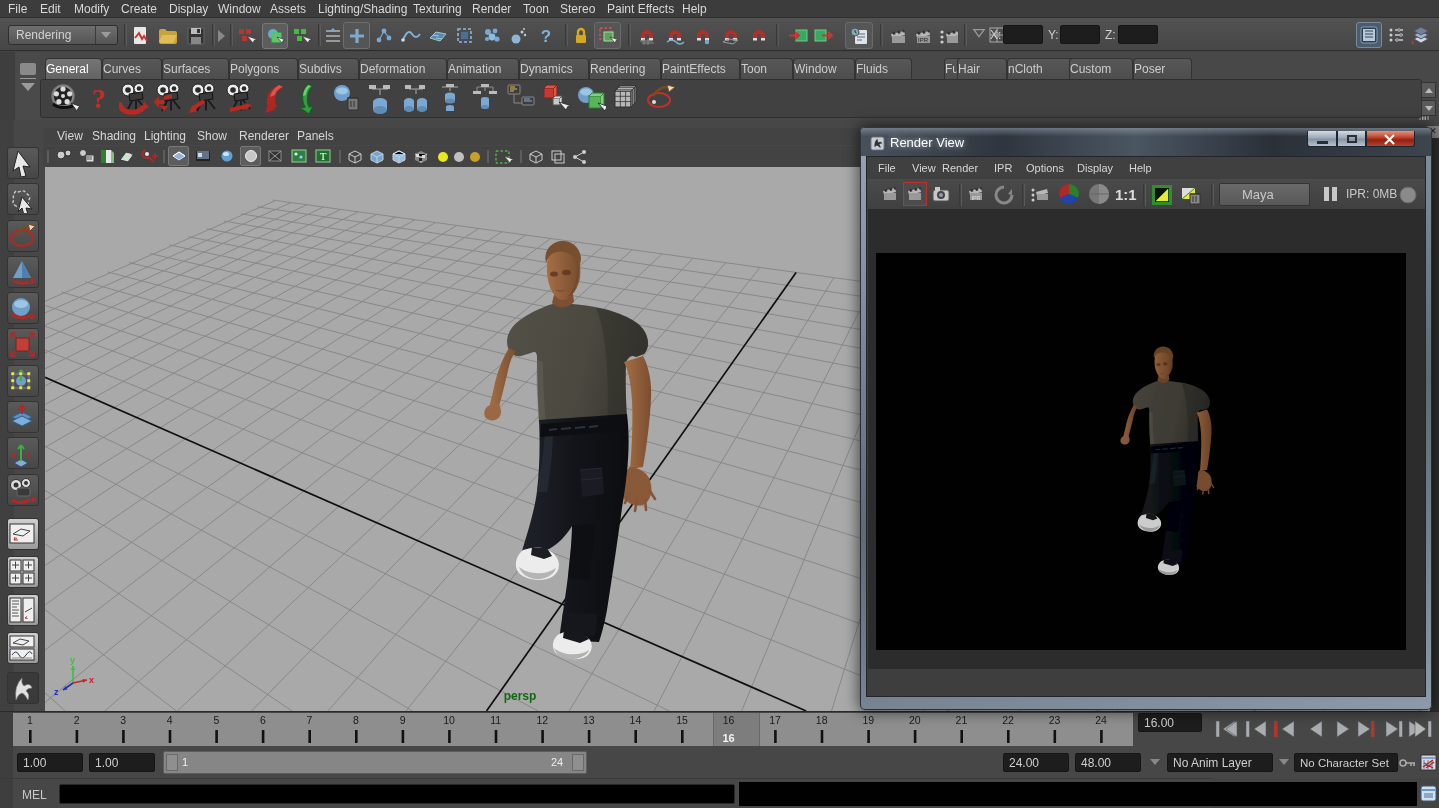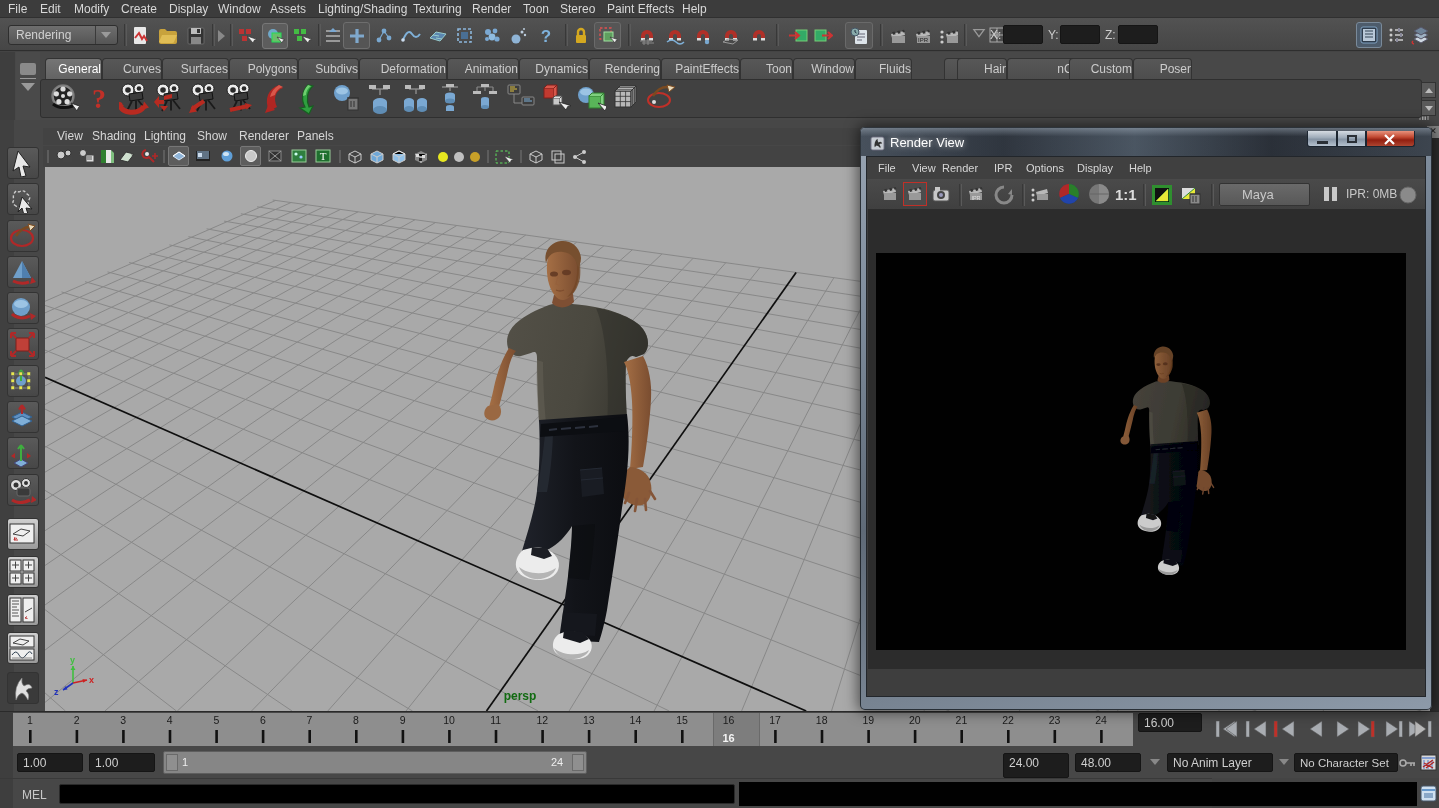--- a/index.html
+++ b/index.html
@@ -2,21 +2,21 @@
 <html><head><meta charset="utf-8"><style>
 *{margin:0;padding:0;box-sizing:border-box}
 html,body{width:1439px;height:808px;overflow:hidden;background:#444;
   font-family:"Liberation Sans",sans-serif;-webkit-font-smoothing:antialiased}
 .abs{position:absolute}
 body{position:relative}
 .menubar{left:0;top:0;width:1439px;height:18px;background:#3c3c3c;border-bottom:1px solid #303030;color:#d8d8d8;font-size:12px}
 .menubar span{position:absolute;top:2px;white-space:nowrap}
 .statusline{left:0;top:18px;width:1439px;height:33px;background:linear-gradient(#525252,#464646);border-bottom:1px solid #2e2e2e}
 .shelfrow{left:0;top:52px;width:1439px;height:68px;background:#484848}
-.tab{position:absolute;top:6px;height:21px;background:linear-gradient(#575757,#4d4d4d);border:1px solid #333;border-bottom:none;border-radius:4px 4px 0 0;color:#ccc;font-size:12px;text-align:right;line-height:20px}
+.tab{position:absolute;top:6px;height:21px;background:linear-gradient(#575757,#4d4d4d);border:1px solid #333;border-bottom:none;border-radius:4px 4px 0 0;color:#ccc;font-size:12px;text-align:left;line-height:20px}
 .tab.sel{background:linear-gradient(#757575,#636363);color:#fff}
 .shelficons{position:absolute;left:40px;top:27px;width:1382px;height:39px;background:#414141;border:1px solid #2f2f2f;border-radius:3px}
 .mainarea{left:0;top:120px;width:1439px;height:591px;background:#444}
 .toolbox{position:absolute;left:0;top:0;width:43px;height:591px;background:#474747}
 .tbtn{position:absolute;left:7px;width:32px;height:32px;background:linear-gradient(#5a5a5a,#474747);border:1px solid #333;border-radius:3px}
 .viewport{position:absolute;left:43px;top:0px;width:1396px;height:591px;background:#474747}
 .panelmenu{position:absolute;left:0;top:8px;width:1396px;height:17px;background:#434343;color:#d6d6d6;font-size:12px}
 .panelmenu span{position:absolute;top:1px}
 .paneltools{position:absolute;left:0;top:26px;width:1396px;height:21px;background:#434343}
 .scene{position:absolute;left:2px;top:46px}
@@ -880,21 +880,21 @@
   </div>
 <div class="abs rangeslider">
     <div class="abs" style="left:0;top:0;width:13px;height:30px;background:#3e3e3e"></div>
     <div class="fld" style="left:17px;top:5px;width:66px;height:19px;line-height:18px">1.00</div>
     <div class="fld" style="left:89px;top:5px;width:66px;height:19px;line-height:18px">1.00</div>
     <div class="abs" style="left:163px;top:3px;width:424px;height:23px;background:#868686;border:1px solid #5e5e5e;border-radius:2px"></div>
     <div class="abs" style="left:166px;top:6px;width:12px;height:17px;background:#8f8f8f;border:1px solid #6a6a6a"></div>
     <div class="abs" style="left:572px;top:6px;width:12px;height:17px;background:#8f8f8f;border:1px solid #6a6a6a"></div>
     <span class="abs" style="left:182px;top:8px;font-size:11px;color:#eee">1</span>
     <span class="abs" style="left:551px;top:8px;font-size:11px;color:#eee">24</span>
-    <div class="fld" style="left:1003px;top:5px;width:66px;height:25px;line-height:18px">24.00</div>
+    <div class="fld" style="left:1003px;top:5px;width:66px;height:19px;line-height:18px">24.00</div>
     <div class="fld" style="left:1075px;top:5px;width:66px;height:19px;line-height:18px">48.00</div>
     <div class="ddt" style="left:1150px;top:11px;border-top-color:#888"></div>
     <div class="fld" style="left:1167px;top:5px;width:106px;height:19px;line-height:18px">No Anim Layer</div>
     <div class="ddt" style="left:1279px;top:11px;border-top-color:#888"></div>
     <div class="fld" style="left:1294px;top:5px;width:104px;height:19px;line-height:18px;font-size:11.5px">No Character Set</div>
     <svg class="icon" style="left:1399px;top:8px" width="18" height="14" viewBox="0 0 18 14">
       <circle cx="4" cy="7" r="3" fill="none" stroke="#aaa" stroke-width="1.6"></circle>
       <path d="M7 7 h9 M12 7 v3 M15 7 v3" stroke="#aaa" stroke-width="1.6"></path>
     </svg>
     <svg class="icon" style="left:1420px;top:6px" width="17" height="17" viewBox="0 0 17 17">

